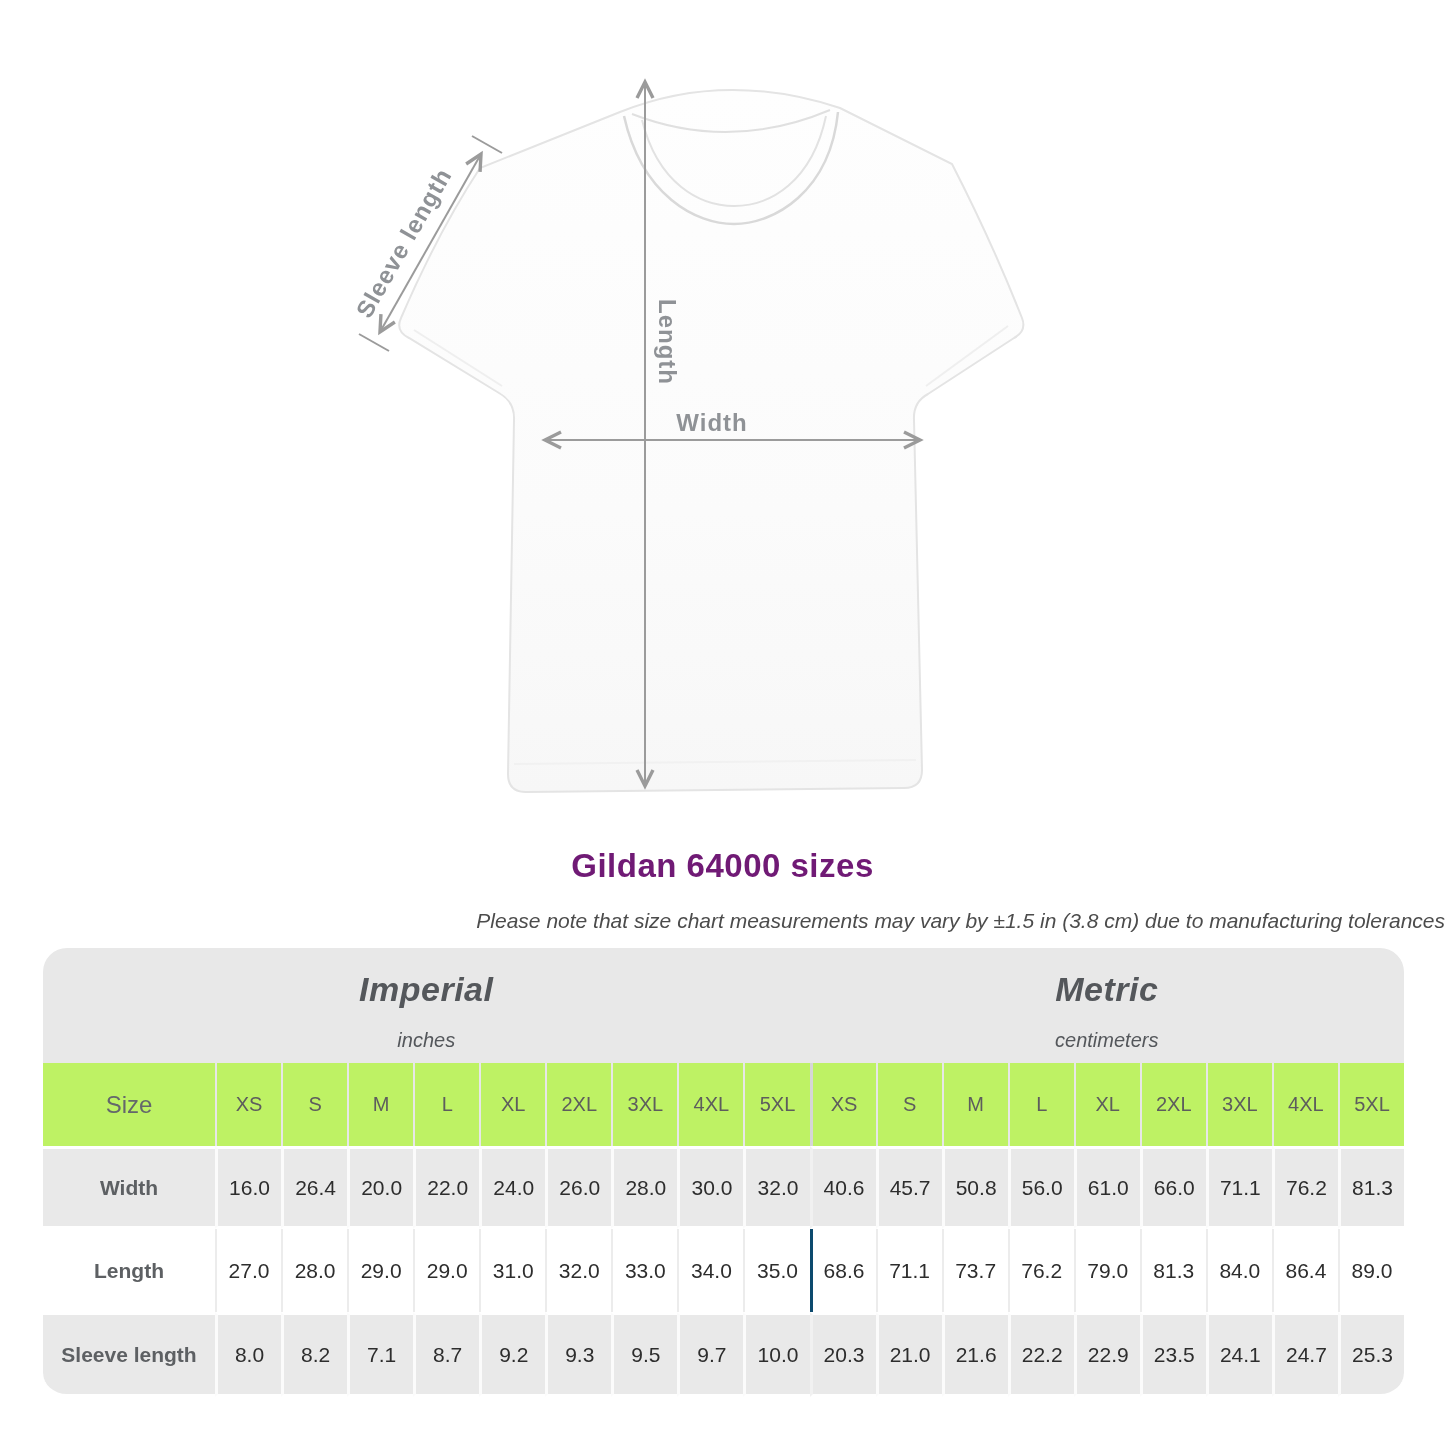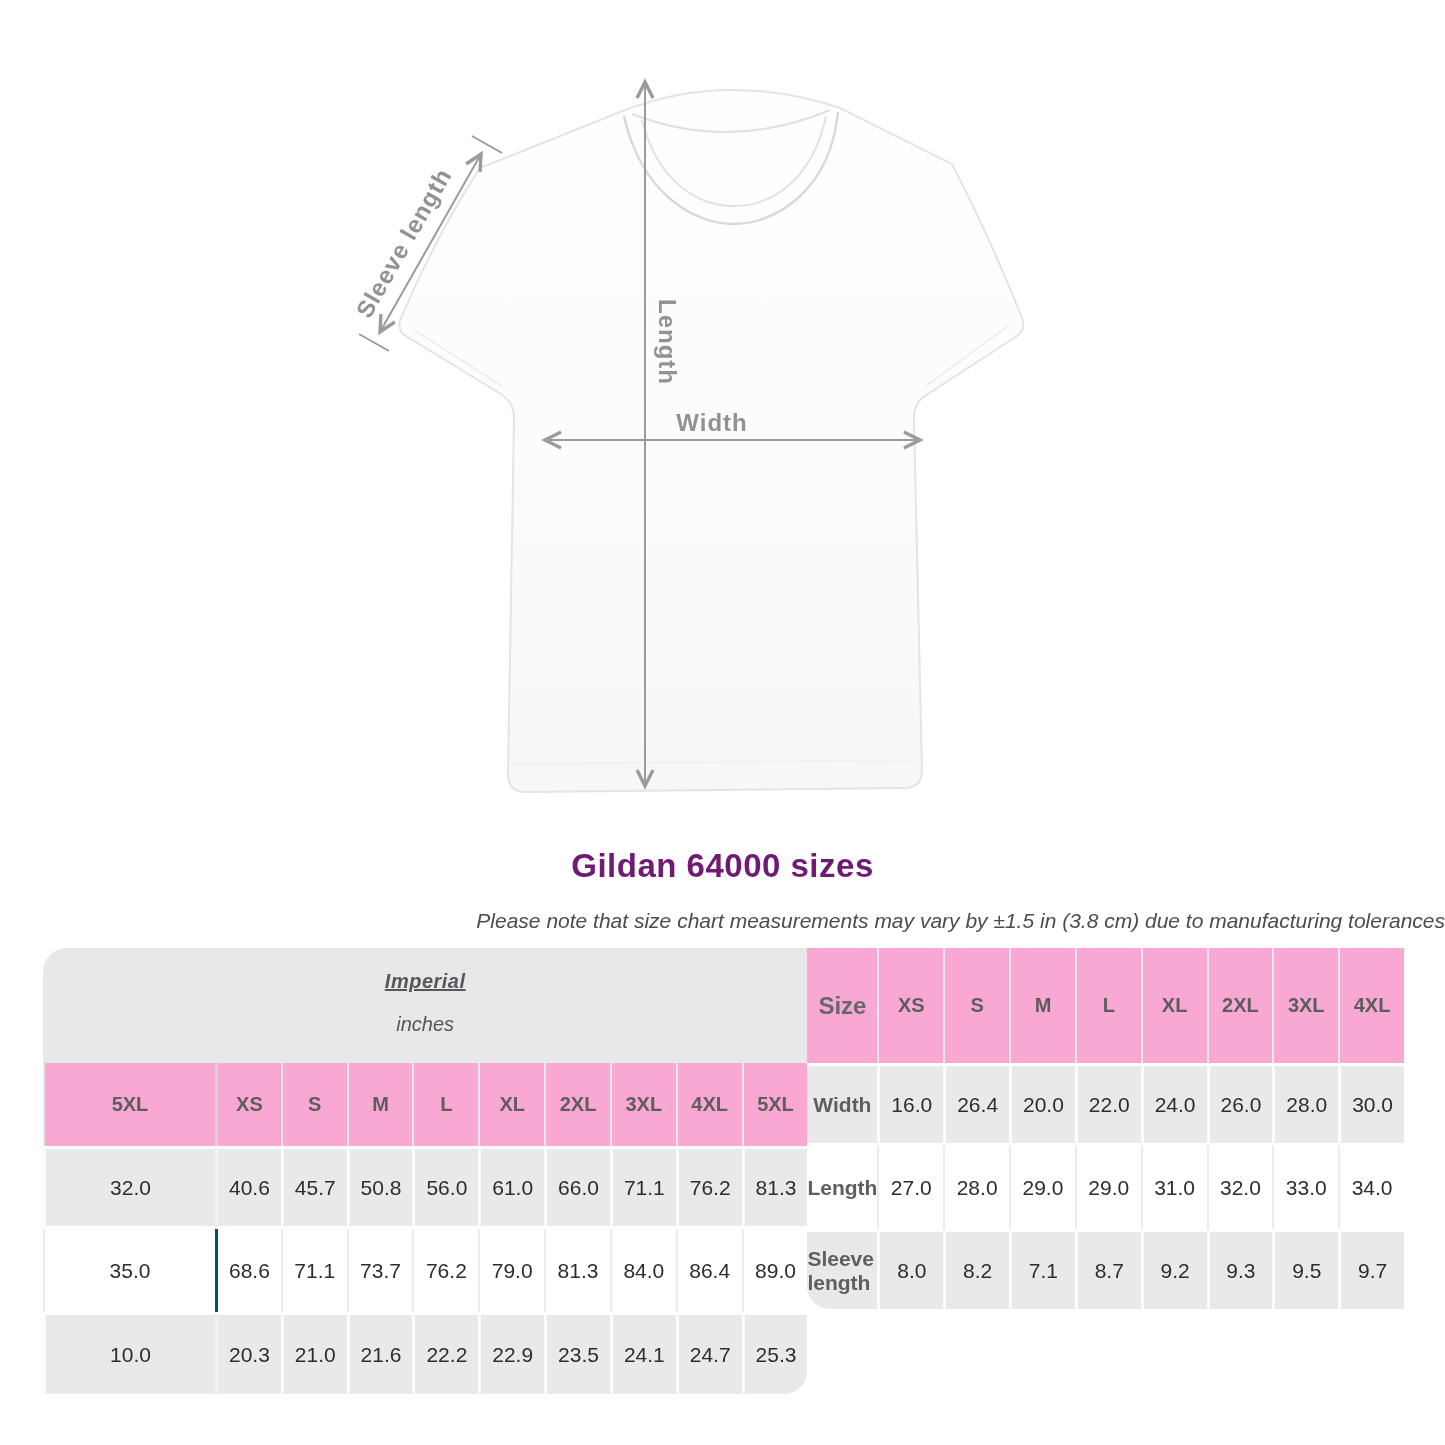--- a/index.html
+++ b/index.html
@@ -17,26 +17,26 @@
   .title{position:absolute;left:0;top:847px;width:100%;text-align:center;font-size:33px;font-weight:bold;color:#701a75;letter-spacing:.5px;}
   .subtitle{position:absolute;left:0;top:897px;width:100%;text-align:right;font-size:21px;font-style:italic;color:#4c4c4c;margin-top:12px;}
 
   
   .size-table{position:absolute;left:43px;top:948px;width:1361px;height:449px;display:grid;
     grid-template-columns:172px repeat(18,1fr);
     grid-template-rows:115px 83px 83px 83px 85px;}
   .hdr{background:#e8e8e8;display:flex;flex-direction:column;align-items:center;justify-content:flex-start;padding-top:22px;box-sizing:border-box;}
   .hdr-left{grid-column:1 / span 10;border-top-left-radius:24px;}
   .hdr-right{grid-column:11 / span 9;border-top-right-radius:24px;}
-  .hdr .sys{font-size:20px;font-weight:bold;font-style:italic;color:#54575b;letter-spacing:.5px;text-decoration:underline;}
+  .hdr .sys{font-size:34px;font-weight:bold;font-style:italic;color:#54575b;letter-spacing:.5px;}
   .hdr .unit{font-size:20px;font-style:italic;color:#54575b;margin-top:20px;}
 
   .c{display:flex;align-items:center;justify-content:center;box-sizing:border-box;}
   
-  .rs{background:#f9a8d4;border-left:2px solid #e7e7e7;font-size:20px;font-weight:bold;color:#5d5d5d;}
+  .rs{background:#bef264;border-left:2px solid #e7e7e7;font-size:20px;font-weight:normal;color:#5d5d5d;}
   .rs.first{border-left:none;}
   .rs.b{border-left:3px solid #d6d6d6;}
   .rs.lbl{font-size:24px;color:#64676b;}
   
   .rg{background:#e9e9e9;border-left:3px solid #fbfbfb;border-top:3px solid #fff;border-bottom:3px solid #fff;}
   .rg.first{border-left:none;}
   .rg.b{border-left:3px solid #f1f1f1;}
   
   .rw{background:#fff;border-left:2px solid #ececec;}
   .rw.first{border-left:none;}
@@ -94,20 +94,24 @@
   </div>
 
   <div class="title">Gildan 64000 sizes</div>
   <div class="subtitle">Please note that size chart measurements may vary by ±1.5 in (3.8 cm) due to manufacturing tolerances</div>
 
   <div class="size-table">
 
     <div class="hdr hdr-left">
       <div class="sys">Imperial</div>
       <div class="unit">inches</div>
+    </div>
+    <div class="hdr hdr-right">
+      <div class="sys">Metric</div>
+      <div class="unit">centimeters</div>
     </div>
 
     <div class="c rs first lbl">Size</div>
     <div class="c rs">XS</div>
     <div class="c rs">S</div>
     <div class="c rs">M</div>
     <div class="c rs">L</div>
     <div class="c rs">XL</div>
     <div class="c rs">2XL</div>
     <div class="c rs">3XL</div>

